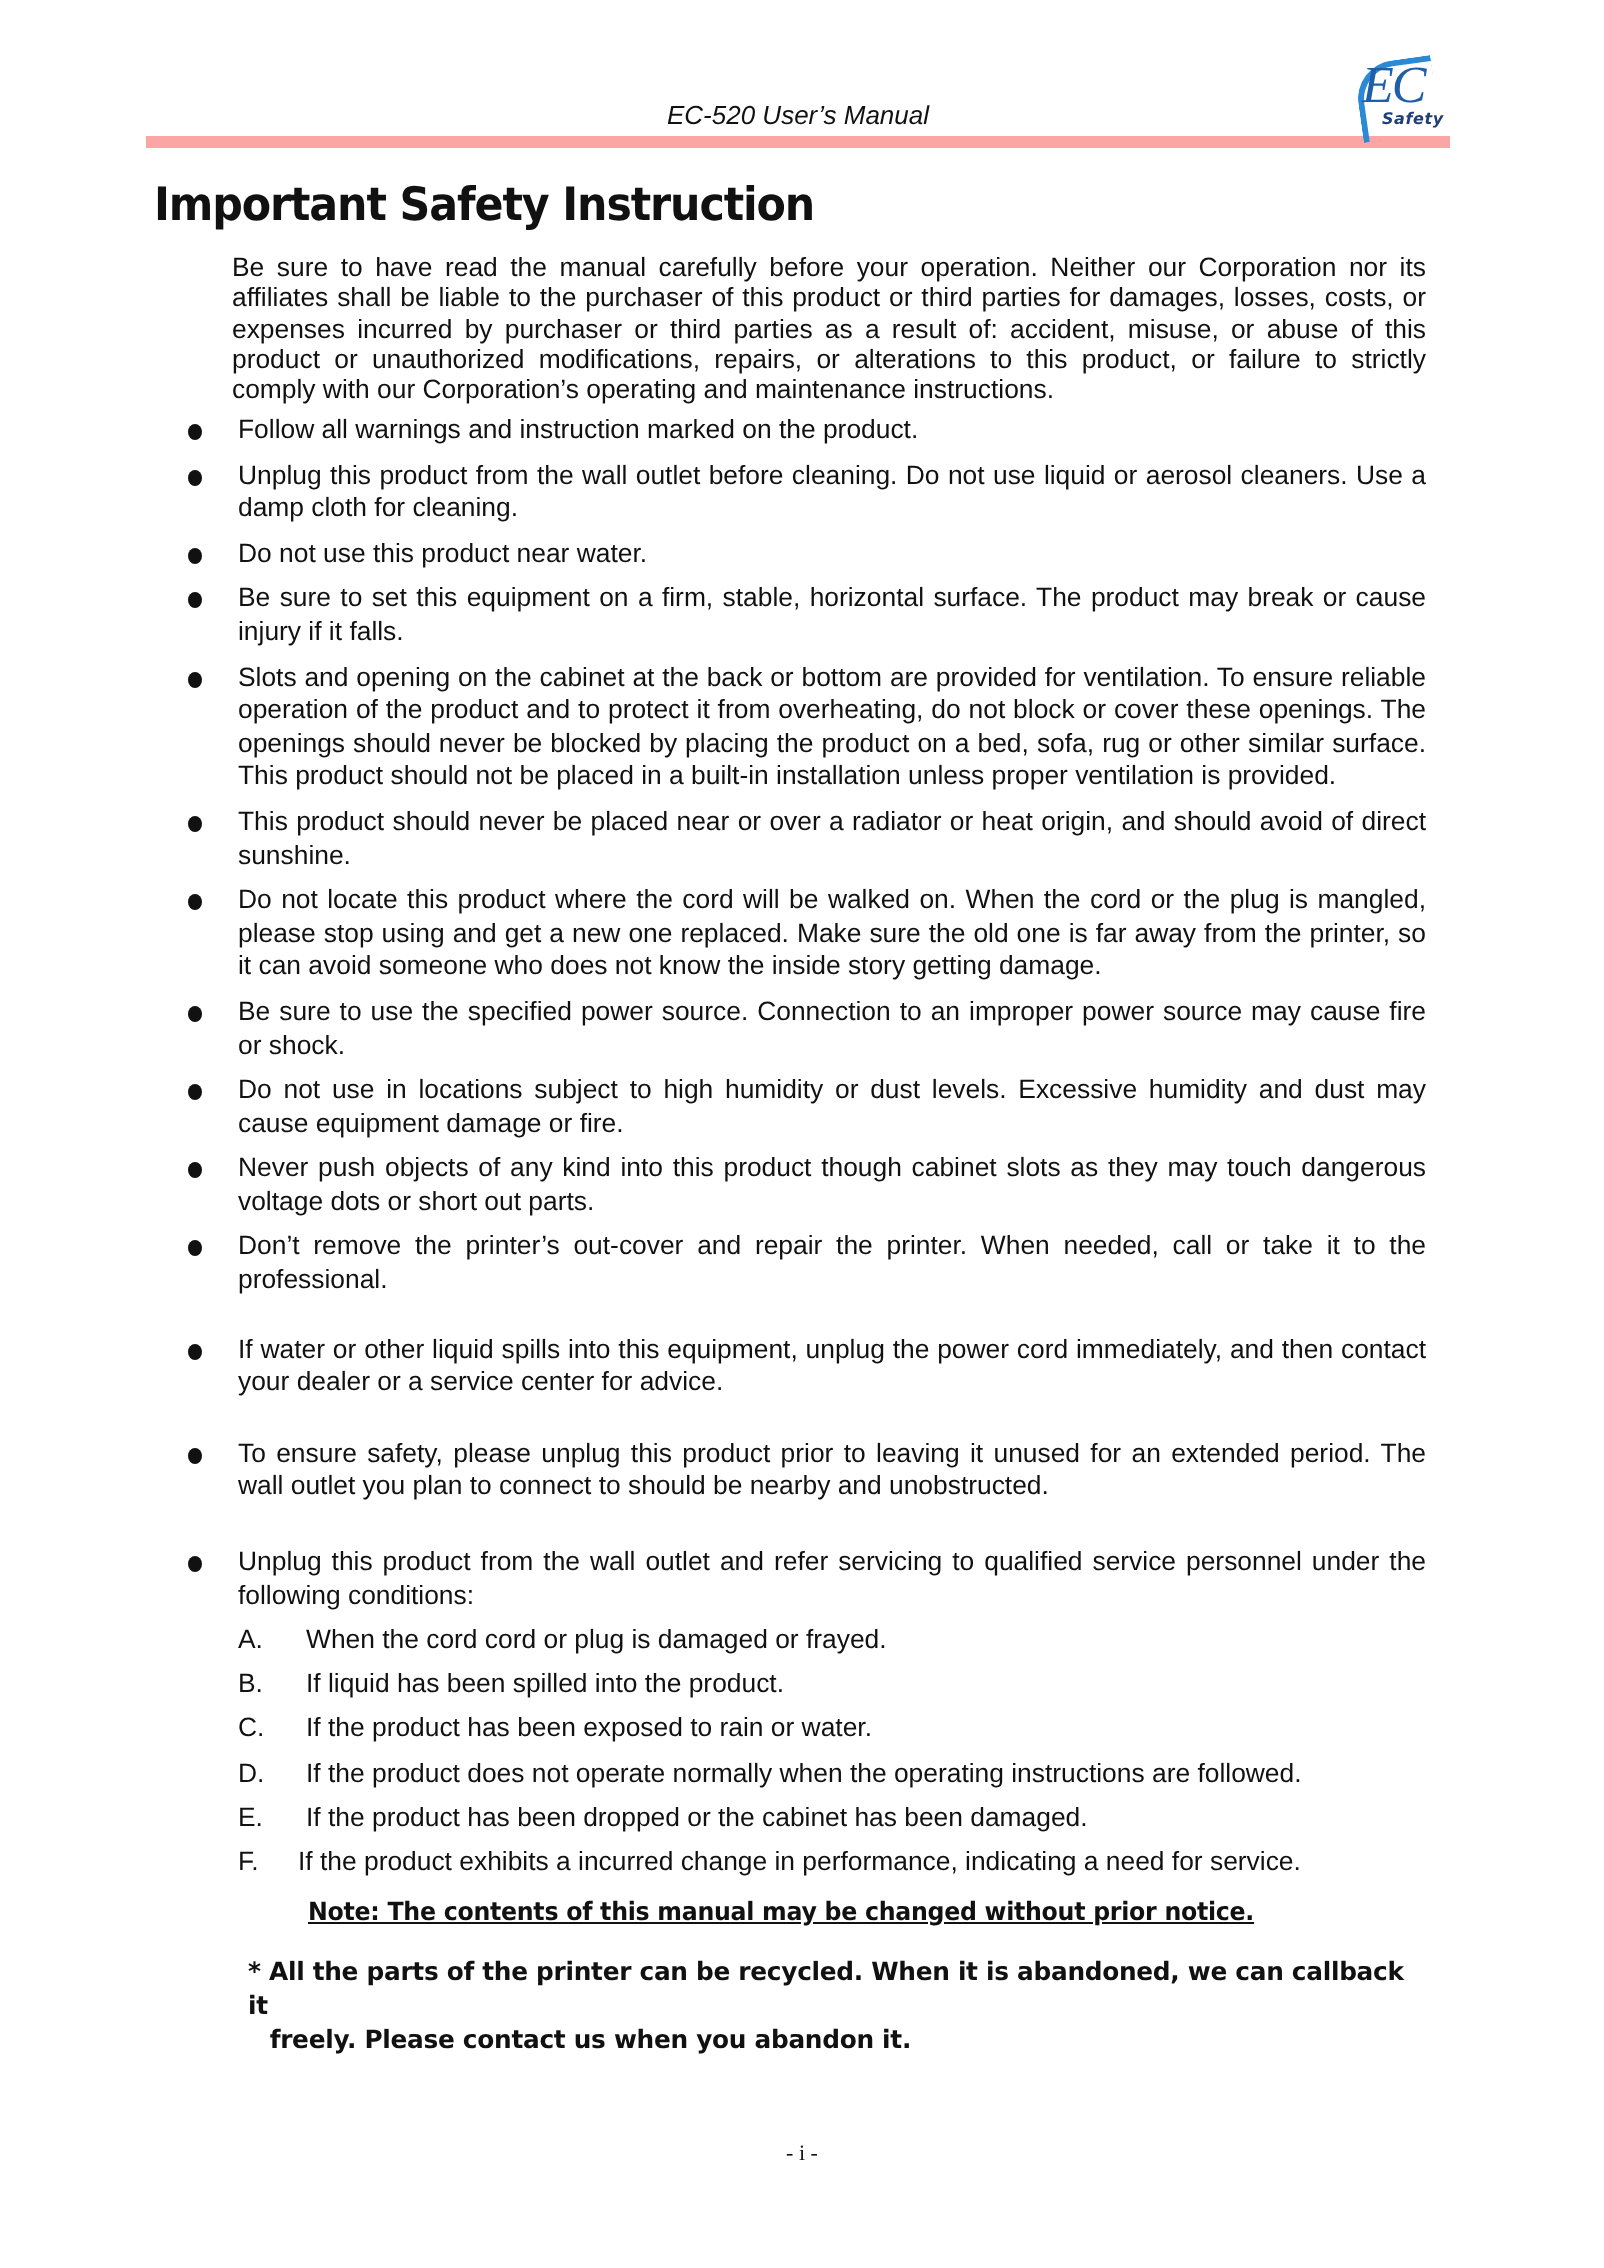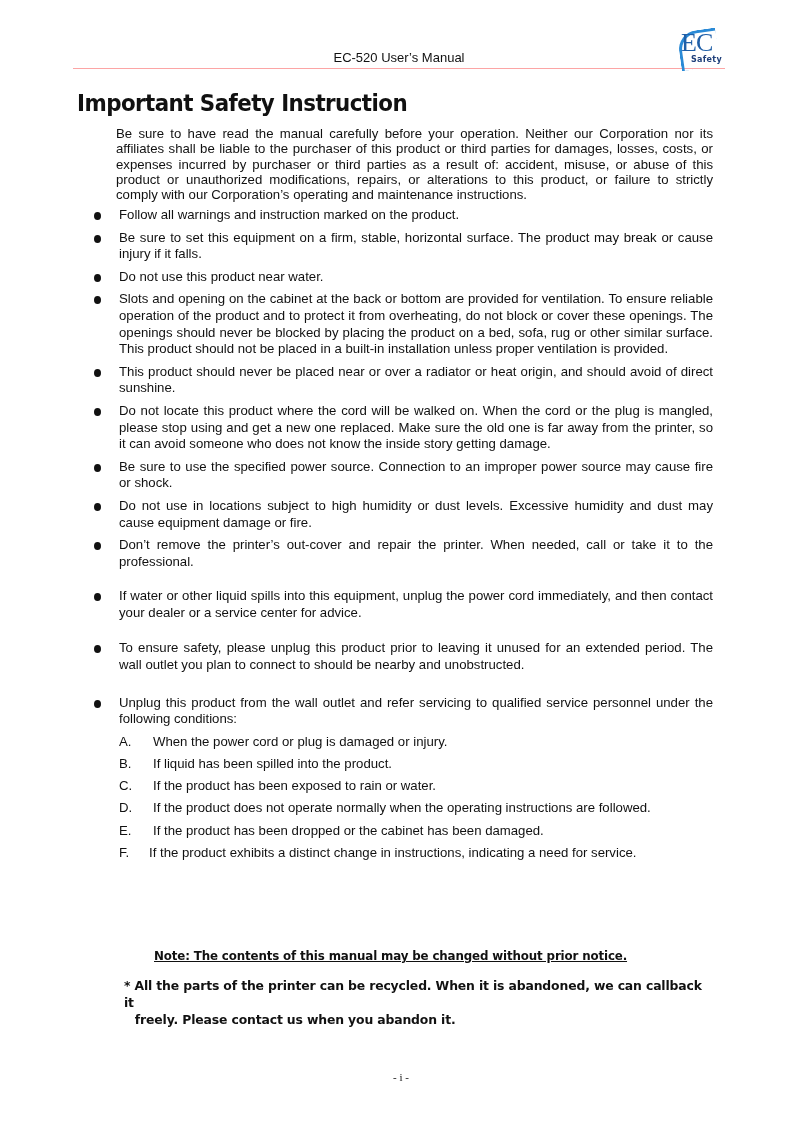--- a/index.html
+++ b/index.html
@@ -1,17 +1,17 @@
 <!DOCTYPE html>
 <html><head>
   <meta charset="utf-8">
   <style>
     html, body { margin: 0; padding: 0; background: #ffffff; }
     body { width: 802px; height: 1134px; position: relative; overflow: hidden; color: #111; }
-    .header { position: absolute; left: 73px; top: 0; width: 652px; height: 68px; border-bottom: 1px solid #fca5a5; }
+    .header { position: absolute; left: 73px; top: 0; width: 652px; height: 68px; border-bottom: 6px solid #fca5a5; font-style: italic; }
     .header-title { position: absolute; left: 0; right: 0; top: 50px; text-align: center; font-family: "Liberation Sans", sans-serif; font-size: 13px; color: #111; }
     .logo { position: absolute; right: 0; top: 28px; width: 50px; height: 38px; }
     .logo-arc { position: absolute; left: 4px; top: 2px; width: 36px; height: 36px; border-left: 3px solid #2a8ad6; border-top: 3px solid #2a8ad6; border-radius: 50% 0 0 0; transform: rotate(-8deg); border-right: none; border-bottom: none; }
     .logo-ec { position: absolute; left: 6px; top: 2px; font-family: "Liberation Serif", serif; font-size: 26px; color: #1f5fa8; letter-spacing: -1px; line-height: 26px; }
     .logo-sub { position: absolute; left: 16px; top: 27px; font-family: "DejaVu Sans", sans-serif; font-weight: bold; font-size: 8px; color: #1f3f7a; letter-spacing: 0.3px; }
     h1.page-title { position: absolute; left: 77px; top: 90px; margin: 0; font-family: "DejaVu Sans", sans-serif; font-weight: bold; font-size: 23px; letter-spacing: -0.6px; color: #111; transform: scaleX(0.93); transform-origin: left; }
     .intro { position: absolute; left: 116px; top: 126px; width: 597px; font-family: Liberation Sans, sans-serif; font-size: 13.2px; line-height: 15.3px; text-align: justify; color: #111; margin: 0; }
     .bullets { position: absolute; left: 92px; top: 207px; width: 621px; margin: 0; padding: 0; list-style: none; font-family: "Liberation Sans", sans-serif; font-size: 13.2px; line-height: 16.6px; color: #111; }
     .bullets li.bullet-item { position: relative; padding-left: 27px; text-align: justify; }
     .bullets li.bullet-item::before { content: ""; position: absolute; left: 2px; top: 5px; width: 7px; height: 8px; background: #111; border-radius: 50%; }
@@ -34,39 +34,41 @@
     <div class="logo-sub">Safety</div>
   </div>
 </div>
 
 <h1 class="page-title">Important Safety Instruction</h1>
 
 <p class="intro">Be sure to have read the manual carefully before your operation. Neither our Corporation nor its affiliates shall be liable to the purchaser of this product or third parties for damages, losses, costs, or expenses incurred by purchaser or third parties as a result of: accident, misuse, or abuse of this product or unauthorized modifications, repairs, or alterations to this product, or failure to strictly comply with our Corporation’s operating and maintenance instructions.</p>
 
 <ul class="bullets">
   <li class="bullet-item" style="margin-bottom:6px"><span>Follow all warnings and instruction marked on the product.</span></li>
+  <li class="bullet-item" style="margin-bottom:6px"><span>Unplug this product from the wall outlet before cleaning. Do not use liquid or aerosol cleaners. Use a damp cloth for cleaning.</span></li>
+  <li class="bullet-item" style="margin-bottom:6px"><span>Do not use this product near water.</span></li>
   <li class="bullet-item" style="margin-bottom:6px"><span>Be sure to set this equipment on a firm, stable, horizontal surface. The product may break or cause injury if it falls.</span></li>
-  <li class="bullet-item" style="margin-bottom:6px"><span>Do not use this product near water.</span></li>
   <li class="bullet-item" style="margin-bottom:6px"><span>Slots and opening on the cabinet at the back or bottom are provided for ventilation. To ensure reliable operation of the product and to protect it from overheating, do not block or cover these openings. The openings should never be blocked by placing the product on a bed, sofa, rug or other similar surface. This product should not be placed in a built-in installation unless proper ventilation is provided.</span></li>
   <li class="bullet-item" style="margin-bottom:6px"><span>This product should never be placed near or over a radiator or heat origin, and should avoid of direct sunshine.</span></li>
   <li class="bullet-item" style="margin-bottom:6px"><span>Do not locate this product where the cord will be walked on. When the cord or the plug is mangled, please stop using and get a new one replaced. Make sure the old one is far away from the printer, so it can avoid someone who does not know the inside story getting damage.</span></li>
   <li class="bullet-item" style="margin-bottom:6px"><span>Be sure to use the specified power source. Connection to an improper power source may cause fire or shock.</span></li>
   <li class="bullet-item" style="margin-bottom:6px"><span>Do not use in locations subject to high humidity or dust levels. Excessive humidity and dust may cause equipment damage or fire.</span></li>
+  <li class="bullet-item" style="margin-bottom:6px"><span>Never push objects of any kind into this product though cabinet slots as they may touch dangerous voltage dots or short out parts.</span></li>
   <li class="bullet-item" style="margin-bottom:18px"><span>Don’t remove the printer’s out-cover and repair the printer. When needed, call or take it to the professional.</span></li>
   <li class="bullet-item" style="margin-bottom:19px"><span>If water or other liquid spills into this equipment, unplug the power cord immediately, and then contact your dealer or a service center for advice.</span></li>
   <li class="bullet-item" style="margin-bottom:21px"><span>To ensure safety, please unplug this product prior to leaving it unused for an extended period. The wall outlet you plan to connect to should be nearby and unobstructed.</span></li>
   <li class="bullet-item">
     <span>Unplug this product from the wall outlet and refer servicing to qualified service personnel under the following conditions:</span>
     <ul class="sub-list">
-      <li><span class="sub-letter">A.</span><span>When the power cord or plug is damaged or injury.</span></li>
+      <li><span class="sub-letter">A.</span><span>When the cord cord or plug is damaged or frayed.</span></li>
       <li><span class="sub-letter">B.</span><span>If liquid has been spilled into the product.</span></li>
       <li><span class="sub-letter">C.</span><span>If the product has been exposed to rain or water.</span></li>
       <li><span class="sub-letter">D.</span><span>If the product does not operate normally when the operating instructions are followed.</span></li>
       <li><span class="sub-letter">E.</span><span>If the product has been dropped or the cabinet has been damaged.</span></li>
-      <li style="padding-left:30px"><span class="sub-letter">F.</span><span>If the product exhibits a distinct change in instructions, indicating a need for service.</span></li>
+      <li style="padding-left:30px"><span class="sub-letter">F.</span><span>If the product exhibits a incurred change in performance, indicating a need for service.</span></li>
     </ul>
   </li>
 </ul>
 
 <div class="note">Note: The contents of this manual may be changed without prior notice.</div>
 
 <div class="recycle">
   <span>* All the parts of the printer can be recycled. When it is abandoned, we can callback it</span>
   <span class="line2">freely. Please contact us when you abandon it.</span>
 </div>

